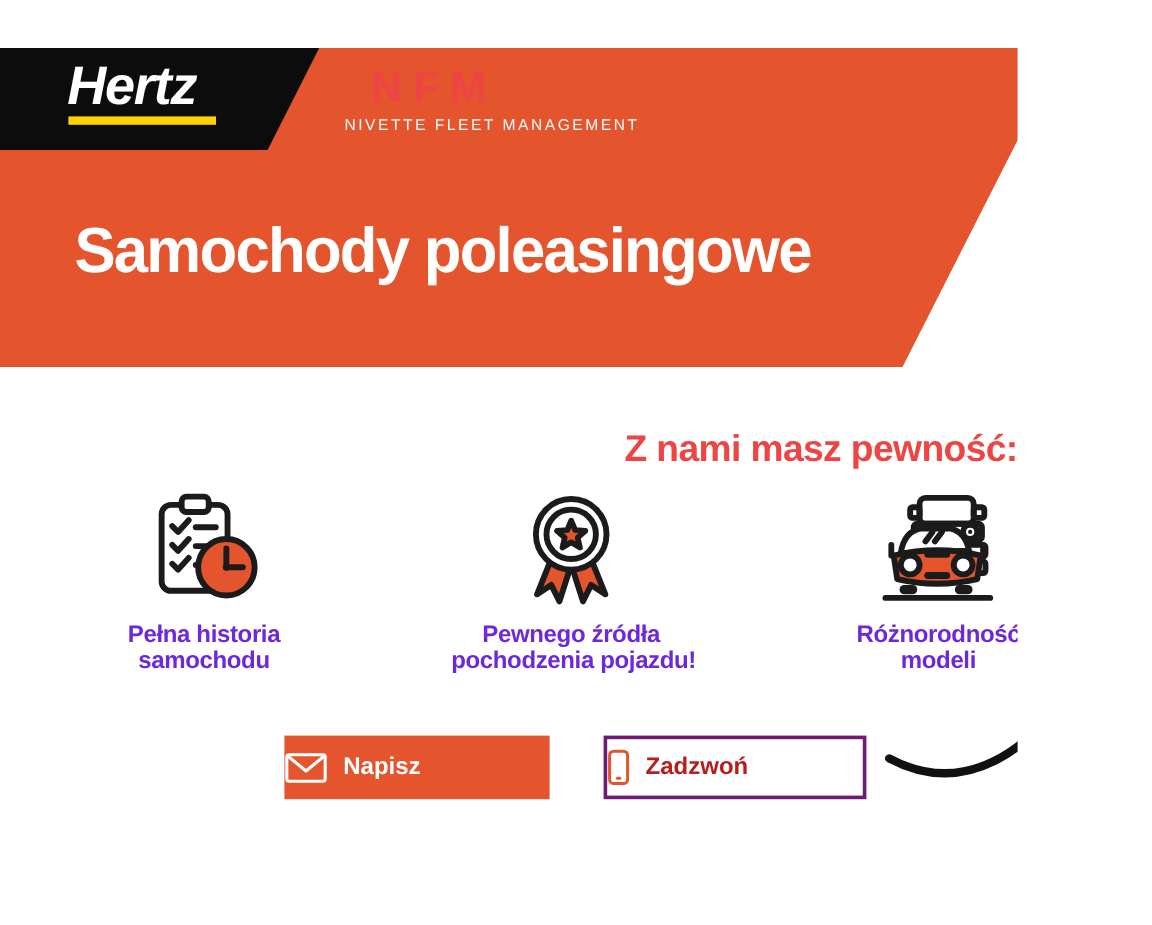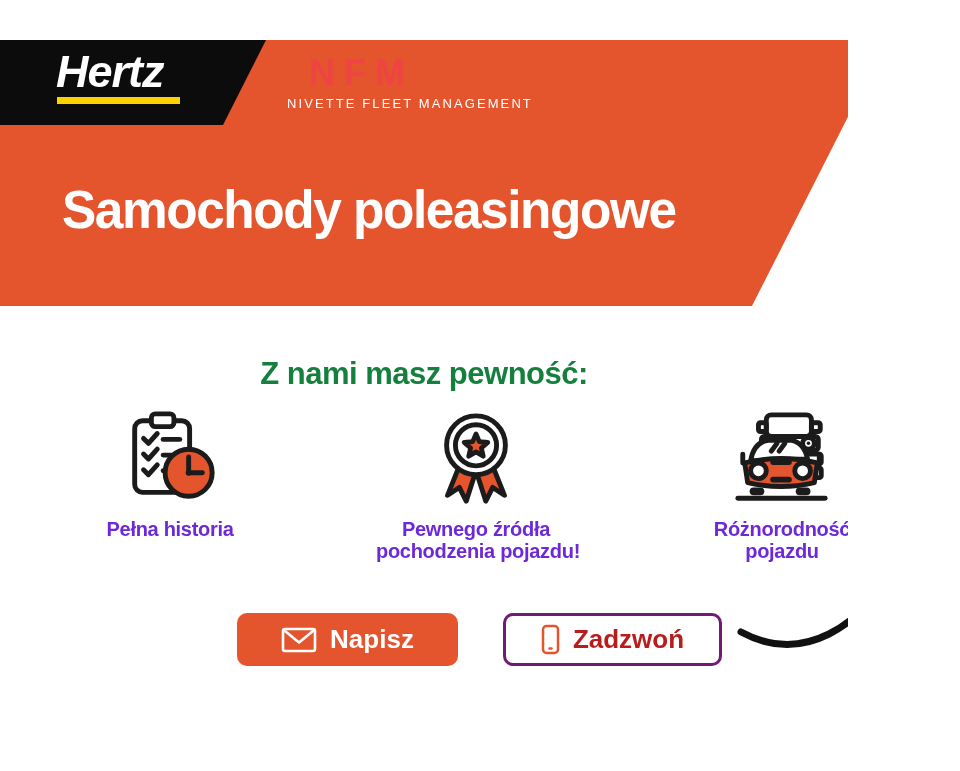--- a/index.html
+++ b/index.html
@@ -44,42 +44,42 @@
   .banner-title {
     position: absolute; left: 62px; top: 139px;
     color: #ffffff; font-weight: 700; font-size: 53px;
     letter-spacing: -1.5px; transform: scaleX(0.97); transform-origin: left center;
     white-space: nowrap;
   }
 
   
   .section-heading {
     position: absolute; left: 0; right: 0; top: 316px;
-    text-align: center; color: #15803d;
+    text-align: right; color: #ef4444;
     font-weight: 700; font-size: 31px; letter-spacing: -0.5px;
   }
 
   
   .features {
     position: absolute; left: 70px; top: 368px; width: 812px;
     display: flex; justify-content: space-between;
   }
   .feature { width: 200px; text-align: center; }
   .feature-icon { height: 102px; display: flex; align-items: center; justify-content: center; }
   .feature-label {
     margin-top: 8px; color: #6d28d9; font-weight: 700;
     font-size: 20px; line-height: 22px; letter-spacing: -0.3px; white-space: nowrap;
   }
 
   
   .btn {
     position: absolute; top: 573px; height: 53px;
-    display: flex; align-items: center; justify-content: center; gap: 13px;
+    display: flex; align-items: center; justify-content: flex-start; gap: 13px;
     font-family: "Liberation Sans", sans-serif;
-    font-weight: 700; font-size: 26px; cursor: pointer; border-radius: 10px;
+    font-weight: 700; font-size: 20px; cursor: pointer;
   }
   .btn-write { left: 237px; width: 221px; background: #E4542D; border: none; color: #ffffff; }
   .btn-call  { left: 503px; width: 219px; background: #ffffff; border: 3px solid #701a75; color: #b91c1c; }
 
   
   .arrow { position: absolute; left: 733px; top: 531px; }
 
   svg { display: block; }
 </style>
 </head>
@@ -118,20 +118,21 @@
           <path d="M25 63 l5 5 9 -10"></path>
           <line x1="45" y1="64" x2="50" y2="64"></line>
           <circle cx="71" cy="66" r="24" fill="#E4542D"></circle>
           <line x1="71" y1="66" x2="71" y2="50"></line>
           <line x1="71" y1="66" x2="85" y2="66"></line>
           <circle cx="71" cy="66" r="3" fill="#1B1B1B" stroke="none"></circle>
         </svg>
       </div>
       <div class="feature-label">
         <div>Pełna historia</div>
+        <div>samochodu</div>
       </div>
     </div>
 
     <div class="feature">
       <div class="feature-icon">
         <svg width="102" height="102" viewBox="0 0 104 104" fill="none" stroke="#1B1B1B" stroke-width="5" stroke-linecap="round" stroke-linejoin="round">
           <path d="M35 59 L23 89 L35 81 L42 95 L51 67 Z" fill="#E4542D"></path>
           <path d="M69 59 L81 89 L69 81 L62 95 L53 67 Z" fill="#E4542D"></path>
           <circle cx="52" cy="38" r="30" fill="#ffffff"></circle>
           <circle cx="52" cy="38" r="21"></circle>
@@ -166,21 +167,21 @@
           <circle cx="28" cy="64" r="8" fill="#ffffff"></circle>
           <circle cx="73" cy="64" r="8" fill="#ffffff"></circle>
           <rect x="40" y="70" width="22" height="6" rx="3" fill="#1B1B1B" stroke="none"></rect>
           <rect x="19" y="81" width="15" height="8" rx="4" fill="#1B1B1B" stroke="none"></rect>
           <rect x="66" y="81" width="15" height="8" rx="4" fill="#1B1B1B" stroke="none"></rect>
           <line x1="7" y1="92" x2="96" y2="92"></line>
         </svg>
       </div>
       <div class="feature-label">
         <div>Różnorodność</div>
-        <div>pojazdu</div>
+        <div>modeli</div>
       </div>
     </div>
 
 
   </div>
 
   <button class="btn btn-write">
     <svg width="36" height="28" viewBox="0 0 36 28" fill="none" stroke="#ffffff" stroke-width="2.6" stroke-linecap="round" stroke-linejoin="round">
       <rect x="2" y="3" width="32" height="22" rx="2"></rect>
       <path d="M4 5 L18 16.5 L32 5"></path>

